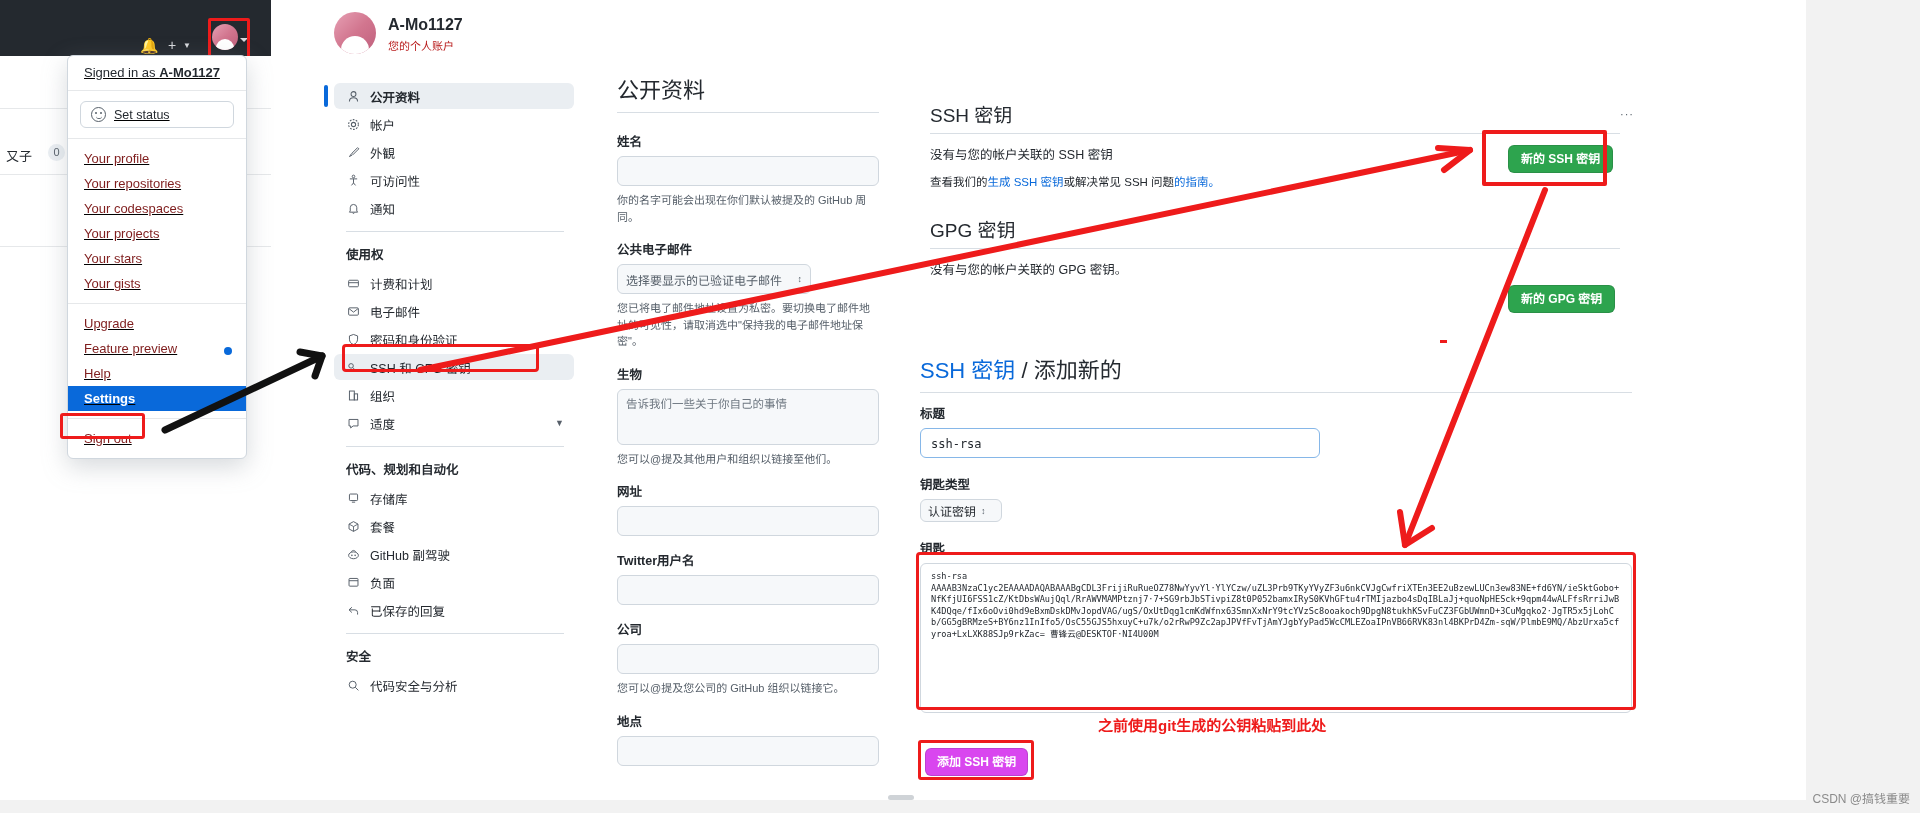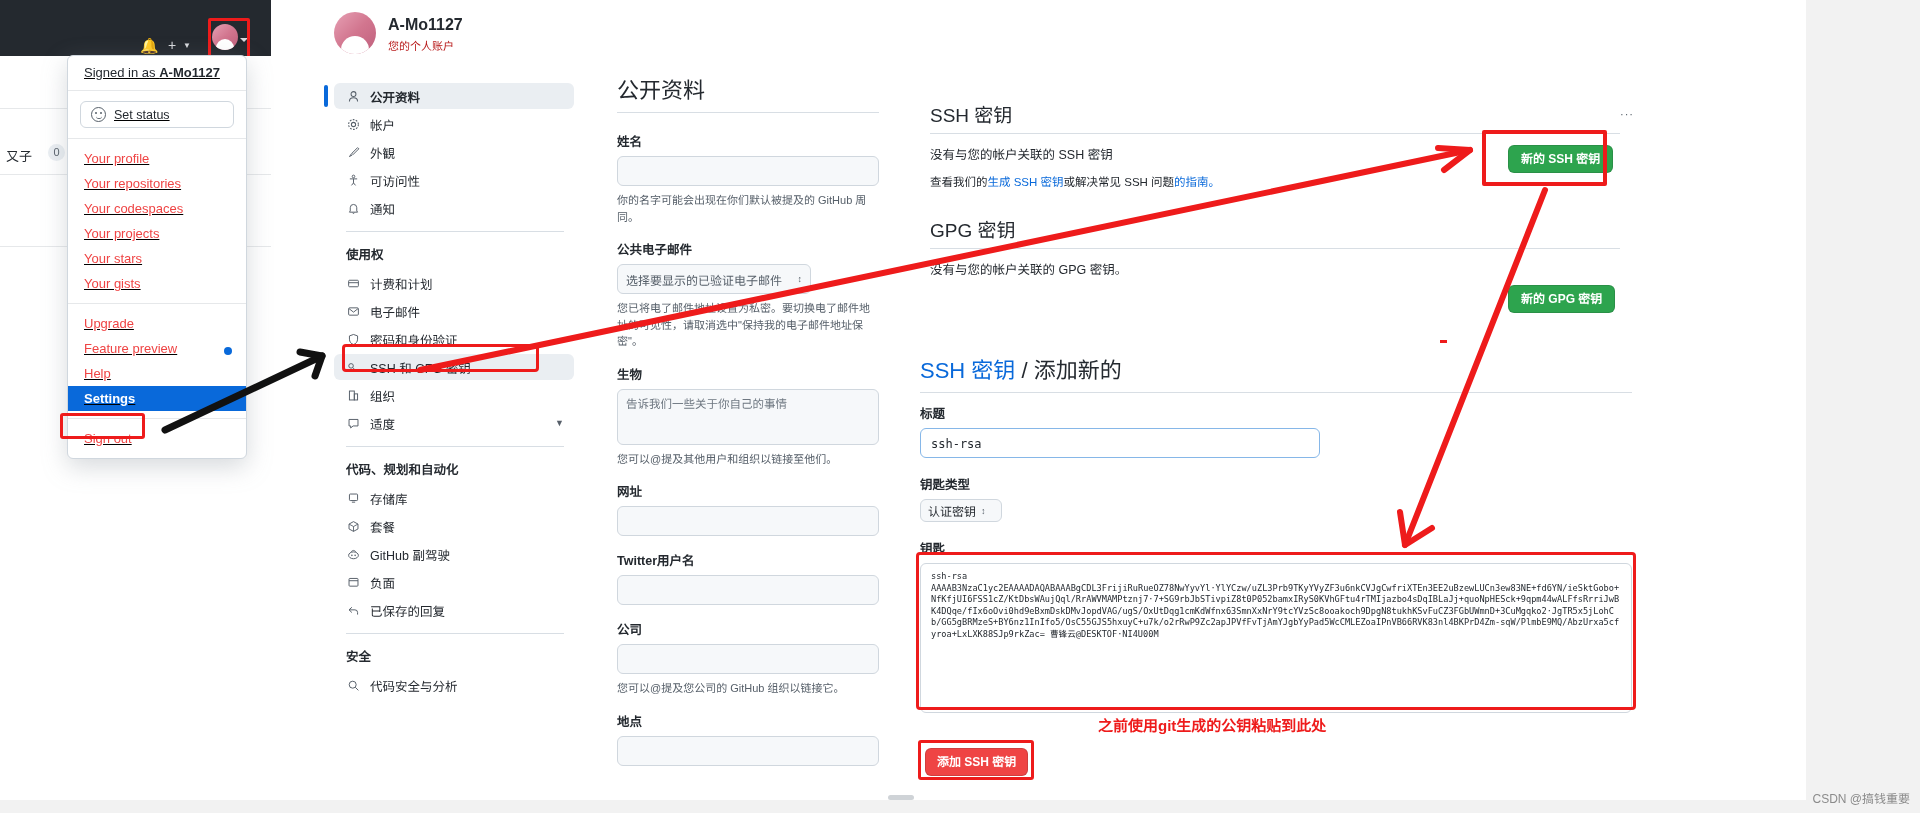--- a/index.html
+++ b/index.html
@@ -174,21 +174,21 @@
     width: 6px; height: 3px;
     border-bottom: 1.3px solid #57606a;
     border-radius: 0 0 6px 6px;
   }
   .um-group { padding: 7px 0; border-bottom: 1px solid #e6e8ea; }
   .um-group.last { border-bottom: none; }
   .um-item {
     display: block;
     padding: 5px 16px;
     font-size: 13px;
-    color: #ef4444;
+    color: #7f1d1d;
     text-decoration: none;
     position: relative;
     white-space: nowrap;
   }
   .um-item.selected {
     background: #0969da;
     color: #ffffff;
     font-weight: 600;
   }
   .um-dot {
@@ -515,21 +515,21 @@
     left: 1098px; top: 714px;
     font-size: 15px;
     color: #ee1b1b;
     font-weight: 600;
     white-space: nowrap;
     z-index: 30;
   }
   .btn-add {
     position: absolute;
     left: 925px; top: 748px;
-    background: #ef4444;
+    background: #d946ef;
     color: #fff;
     font-size: 12px;
     font-weight: 600;
     border: 1px solid rgba(27,31,36,0.15);
     border-radius: 6px;
     padding: 5px 11px;
     line-height: 16px;
     white-space: nowrap;
   }
   .btn-add-hl {

